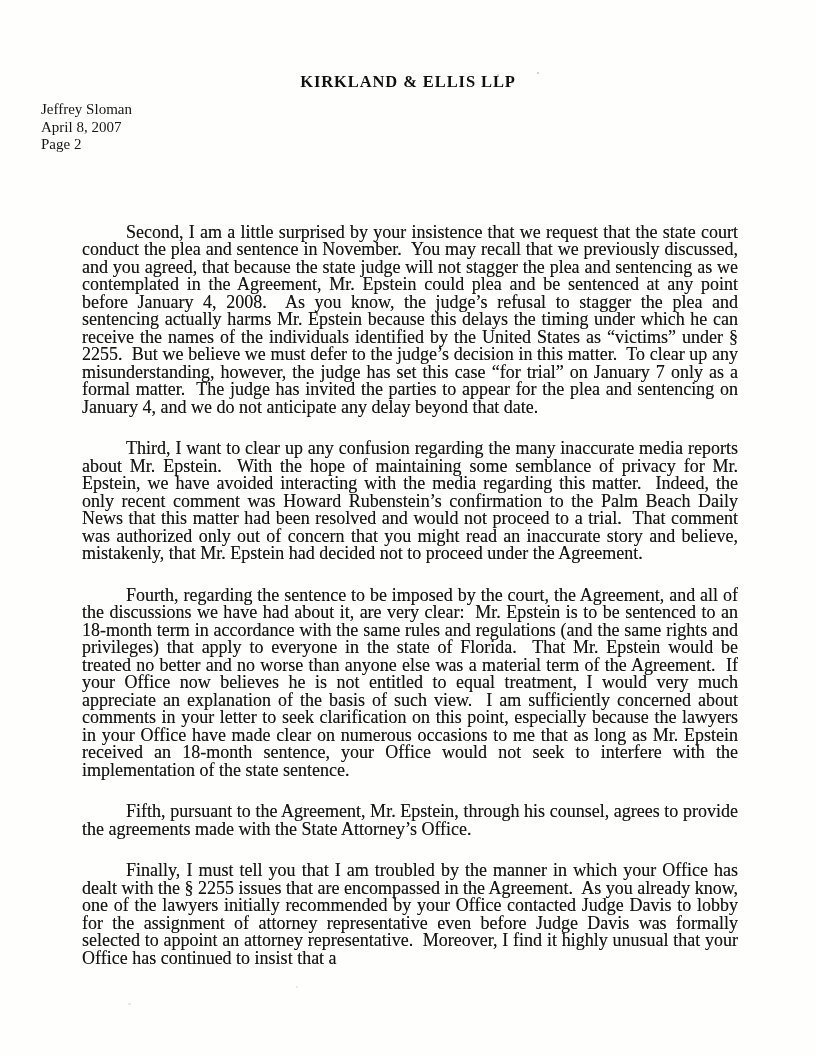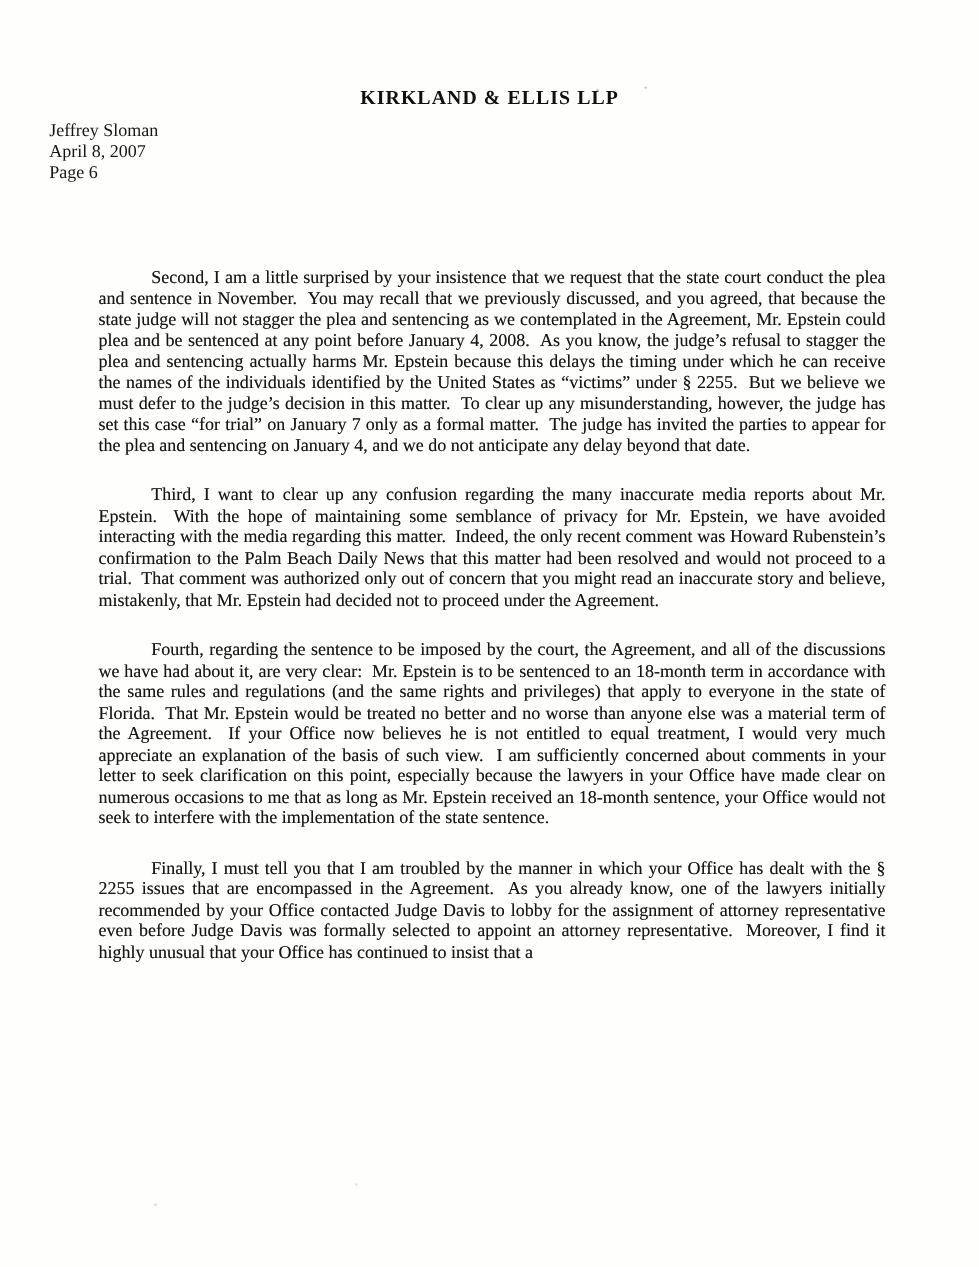--- a/index.html
+++ b/index.html
@@ -26,21 +26,21 @@
     letter-spacing: 0.9px;
     color: #101010;
   }
   .recipient-block {
     margin: 9px 78px 0 41px;
     font-size: 15px;
     line-height: 17.5px;
   }
   .letter-body {
     margin: 70px 78px 0 82px;
-    font-size: 15px;
+    font-size: 18px;
     line-height: 17.5px;
     text-align: justify;
   }
   .letter-body p {
     margin: 0 0 24px 0;
     text-indent: 44px;
     white-space: pre-wrap;
     text-shadow: 0 0 0.4px rgba(10,10,10,0.5);
   }
   .speck {
@@ -56,27 +56,28 @@
 </head>
 <body>
 
 <div class="page">
 
   <div class="firm-name">KIRKLAND &amp; ELLIS LLP</div>
 
   <div class="recipient-block">
     <div>Jeffrey Sloman</div>
     <div>April 8, 2007</div>
-    <div>Page 6</div>
+    <div>Page 2</div>
   </div>
 
   <div class="letter-body">
     <p>Second, I am a little surprised by your insistence that we request that the state court conduct the plea and sentence in November.  You may recall that we previously discussed, and you agreed, that because the state judge will not stagger the plea and sentencing as we contemplated in the Agreement, Mr. Epstein could plea and be sentenced at any point before January 4, 2008.  As you know, the judge’s refusal to stagger the plea and sentencing actually harms Mr. Epstein because this delays the timing under which he can receive the names of the individuals identified by the United States as “victims” under § 2255.  But we believe we must defer to the judge’s decision in this matter.  To clear up any misunderstanding, however, the judge has set this case “for trial” on January 7 only as a formal matter.  The judge has invited the parties to appear for the plea and sentencing on January 4, and we do not anticipate any delay beyond that date.</p>
     <p>Third, I want to clear up any confusion regarding the many inaccurate media reports about Mr. Epstein.  With the hope of maintaining some semblance of privacy for Mr. Epstein, we have avoided interacting with the media regarding this matter.  Indeed, the only recent comment was Howard Rubenstein’s confirmation to the Palm Beach Daily News that this matter had been resolved and would not proceed to a trial.  That comment was authorized only out of concern that you might read an inaccurate story and believe, mistakenly, that Mr. Epstein had decided not to proceed under the Agreement.</p>
     <p>Fourth, regarding the sentence to be imposed by the court, the Agreement, and all of the discussions we have had about it, are very clear:  Mr. Epstein is to be sentenced to an 18-month term in accordance with the same rules and regulations (and the same rights and privileges) that apply to everyone in the state of Florida.  That Mr. Epstein would be treated no better and no worse than anyone else was a material term of the Agreement.  If your Office now believes he is not entitled to equal treatment, I would very much appreciate an explanation of the basis of such view.  I am sufficiently concerned about comments in your letter to seek clarification on this point, especially because the lawyers in your Office have made clear on numerous occasions to me that as long as Mr. Epstein received an 18-month sentence, your Office would not seek to interfere with the implementation of the state sentence.</p>
+    <p>Fifth, pursuant to the Agreement, Mr. Epstein, through his counsel, agrees to provide the agreements made with the State Attorney’s Office.</p>
     <p>Finally, I must tell you that I am troubled by the manner in which your Office has dealt with the § 2255 issues that are encompassed in the Agreement.  As you already know, one of the lawyers initially recommended by your Office contacted Judge Davis to lobby for the assignment of attorney representative even before Judge Davis was formally selected to appoint an attorney representative.  Moreover, I find it highly unusual that your Office has continued to insist that a</p>
   </div>
 
   <span class="speck speck-a"></span>
   <span class="speck speck-b"></span>
   <span class="speck speck-c"></span>
   <span class="speck speck-d"></span>
 
 </div>
 

